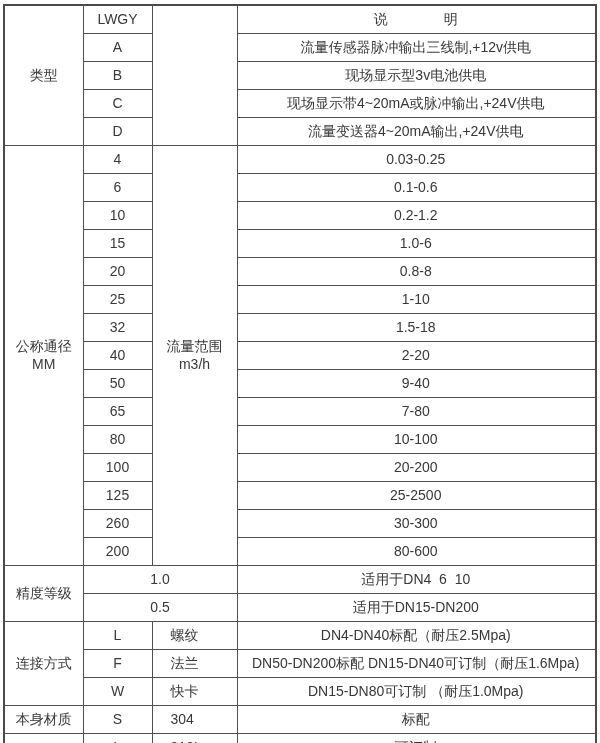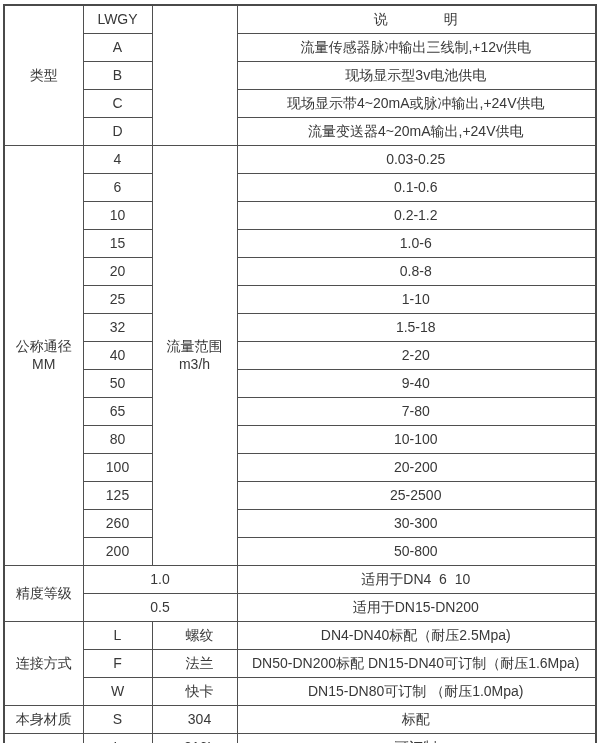--- a/index.html
+++ b/index.html
@@ -16,21 +16,21 @@
   }
   td {
     border:1px solid #4f4f4f;
     padding:1px 2px;
     height:25px;
     overflow:hidden;
     vertical-align:middle;
     line-height:1.25;
   }
   td.c { text-align:center; }
-  td.l { text-align:center; padding-left:12px;margin-left:11px; }
+  td.l { text-align:left; padding-left:18px;margin-left:11px; }
   td.desc { text-align:center; padding-left:1px; white-space:pre; }
   .stack span { display:block; text-align:center; }
 </style>
 </head>
 <body>
 
 <div class="wrap">
 <table class="spec">
   <colgroup>
     <col style="width:79px">
@@ -122,21 +122,21 @@
   <tr>
     <td class="c">125</td>
     <td class="desc">25-2500</td>
   </tr>
   <tr>
     <td class="c">260</td>
     <td class="desc">30-300</td>
   </tr>
   <tr>
     <td class="c">200</td>
-    <td class="desc">50-800</td>
+    <td class="desc">80-600</td>
   </tr>
 
   <tr>
     <td class="c" rowspan="2">精度等级</td>
     <td class="c" colspan="2">1.0</td>
     <td class="desc">适用于DN4  6  10</td>
   </tr>
   <tr>
     <td class="c" colspan="2">0.5</td>
     <td class="desc">适用于DN15-DN200</td>

